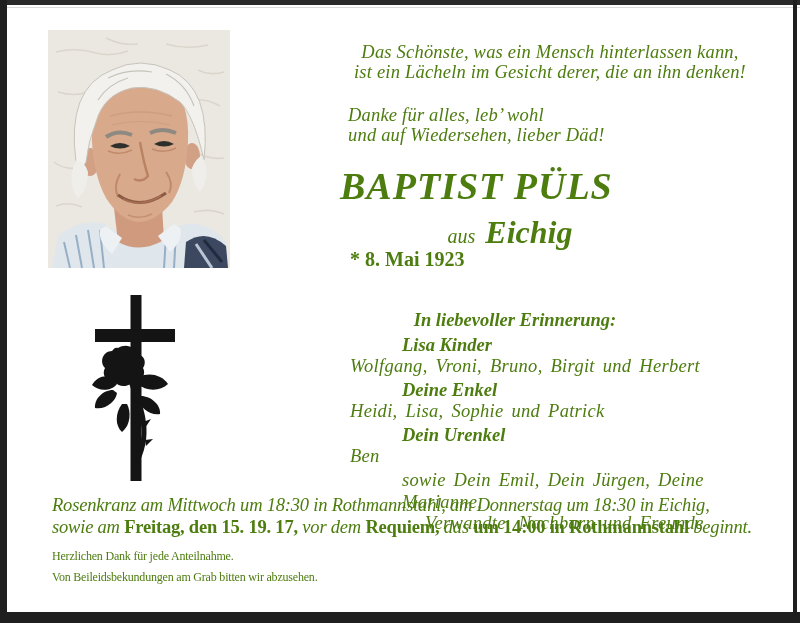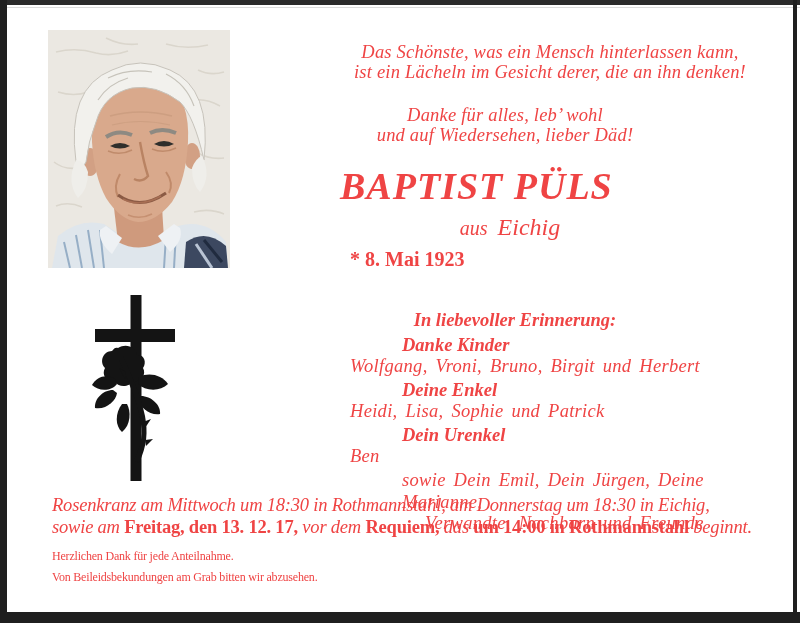--- a/index.html
+++ b/index.html
@@ -1,42 +1,42 @@
 <!DOCTYPE html>
 <html><head>
 <meta charset="utf-8">
 <style>
   html,body{margin:0;padding:0;background:#888;}
   .page{
     position:relative;width:800px;height:623px;background:#ffffff;
-    font-family:"Liberation Serif", serif;color:#ef4444;overflow:hidden;
+    font-family:"Liberation Serif", serif;color:#4d7c0f;overflow:hidden;
   }
   
   .bar{position:absolute;background:#1f1f1f;}
   .bar-top{left:0;top:0;width:800px;height:5px;background:#2a2a2a;}
   .bar-top-shadow{position:absolute;left:0;top:7px;width:800px;height:1px;background:#dcdcdc;}
   .bar-left{left:0;top:0;width:7px;height:623px;}
   .bar-bottom{left:0;top:612px;width:800px;height:11px;}
   .bar-right{left:793px;top:0;width:4px;height:623px;}
 
   .photo{position:absolute;left:48px;top:30px;width:182px;height:238px;}
   .photo svg{display:block;width:100%;height:100%;}
   .cross{position:absolute;left:88px;top:292px;width:95px;height:196px;}
   .cross svg{display:block;width:100%;height:100%;}
 
   .quote-a{position:absolute;left:348px;top:42px;width:404px;text-align:center;
     font-style:italic;font-size:18.5px;line-height:20px;letter-spacing:0.2px;}
-  .quote-b{position:absolute;left:348px;top:106px;width:314px;text-align:center;
+  .quote-b{position:absolute;left:348px;top:106px;width:314px;
     font-style:italic;font-size:18.5px;line-height:19.5px;letter-spacing:0.2px;}
 
   .name{position:absolute;left:340px;top:164px;width:340px;text-align:left;
     font-size:38px;font-weight:bold;font-style:italic;letter-spacing:1px;white-space:nowrap;}
   .origin{position:absolute;left:340px;top:214px;width:340px;text-align:center;}
   .origin .pfx{font-style:italic;font-size:20px;text-align:right;}
-  .origin .place{font-style:italic;font-weight:normal;font-size:24px;margin-left:6px;}
+  .origin .place{font-style:italic;font-weight:bold;font-size:32px;margin-left:6px;}
   .dates{position:absolute;left:350px;top:248px;width:322px;display:flex;
     justify-content:space-between;font-weight:bold;font-size:20px;white-space:nowrap;gap:40px;}
 
   .memorial{position:absolute;left:350px;top:288px;width:420px;font-size:18.5px;}
   .mem-heading{font-weight:bold;font-style:italic;width:330px;text-align:center;
     line-height:24px;margin-bottom:2px;margin-top:20px;}
   .group-label{font-weight:bold;font-style:italic;margin-left:52px;line-height:22px;}
   .group-names{font-style:italic;line-height:21px;margin-bottom:2px;
     letter-spacing:0.3px;word-spacing:3px;}
   .closing1{font-style:italic;margin-left:52px;line-height:22px;margin-top:1px;
@@ -168,38 +168,38 @@
     <span class="pfx">aus</span>
     <span class="place">Eichig</span>
   </div>
   <div class="dates">
     <span>* 8. Mai 1923</span>
   </div>
 
   <div class="memorial">
     <div class="mem-heading">In liebevoller Erinnerung:</div>
     <div class="group">
-      <div class="group-label">Danke Kinder</div>
+      <div class="group-label">Lisa Kinder</div>
       <div class="group-names">Wolfgang, Vroni, Bruno, Birgit und Herbert</div>
     </div>
     <div class="group">
       <div class="group-label">Deine Enkel</div>
       <div class="group-names">Heidi, Lisa, Sophie und Patrick</div>
     </div>
     <div class="group">
       <div class="group-label">Dein Urenkel</div>
       <div class="group-names">Ben</div>
     </div>
     <div class="closing1">sowie Dein Emil, Dein Jürgen, Deine Marianne,</div>
     <div class="closing2">Verwandte, Nachbarn und Freunde</div>
   </div>
 
   <div class="service">
     <div>Rosenkranz am Mittwoch um 18:30 in Rothmannstahl, am Donnerstag um 18:30 in Eichig,</div>
-    <div><span>sowie am </span><span class="b">Freitag, den 13. 12. 17,</span><span> vor dem </span><span class="b">Requiem,</span><span> das </span><span class="b">um 14:00 in Rothmannstahl</span><span> beginnt.</span></div>
+    <div><span>sowie am </span><span class="b">Freitag, den 15. 19. 17,</span><span> vor dem </span><span class="b">Requiem,</span><span> das </span><span class="b">um 14:00 in Rothmannstahl</span><span> beginnt.</span></div>
   </div>
 
   <div class="thanks">
     <div>Herzlichen Dank für jede Anteilnahme.</div>
     <div>Von Beileidsbekundungen am Grab bitten wir abzusehen.</div>
   </div>
 
 </div>
 
 </body></html>

